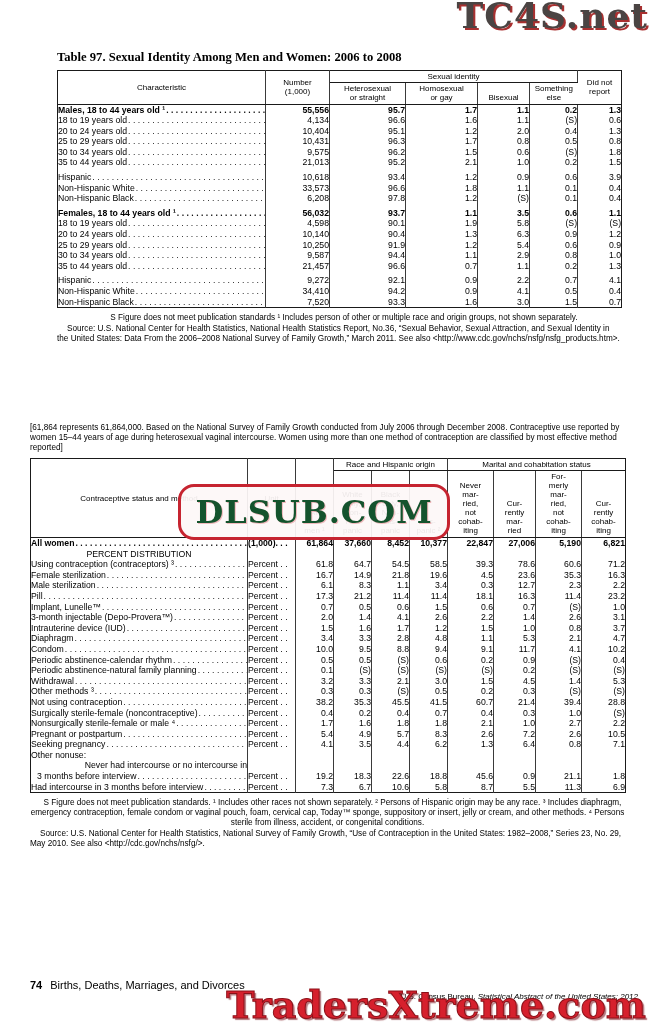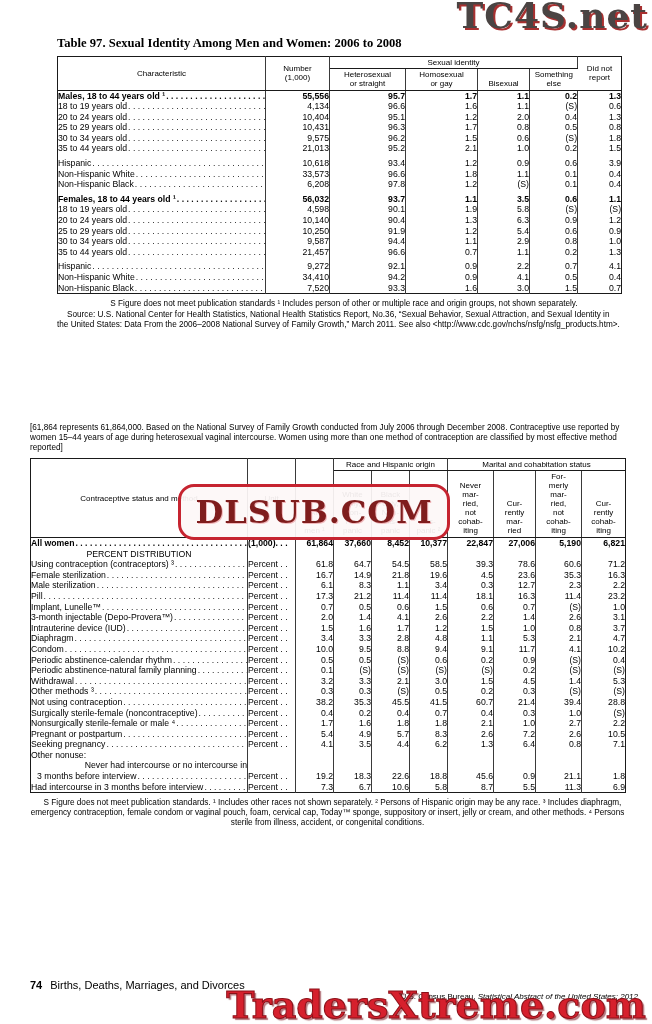--- a/index.html
+++ b/index.html
@@ -5,28 +5,28 @@
   * { margin:0; padding:0; box-sizing:border-box; }
   html,body { width:652px; height:1024px; }
   body { background:#fff; font-family:"Liberation Sans", sans-serif; color:#000; position:relative; overflow:hidden; }
 
   
   .wm-top { position:absolute; top:-6px; right:4px; font-family:"DejaVu Serif", serif; font-weight:bold;
             font-size:36px; color:#4a4443; text-shadow:2px 2px 0 #a93030; letter-spacing:1px; z-index:9; }
   .wm-mid { position:absolute; left:178px; top:484px; width:272px; height:56px; z-index:9;
             border:3px solid #c62430; border-radius:16px; background:rgba(253,248,248,0.93);
             display:flex; align-items:center; justify-content:center;
-            font-family:"DejaVu Serif", serif; font-weight:bold; font-size:32px; color:#7f1d1d;
+            font-family:"DejaVu Serif", serif; font-weight:bold; font-size:32px; color:#14532d;
             letter-spacing:1px; text-shadow:1px 1px 0 #f2b9bd; }
   .wm-bot { position:absolute; right:6px; top:982px; z-index:9;
             font-family:"DejaVu Serif", serif; font-weight:bold; font-size:38px; color:#d6202d;
             -webkit-text-stroke:1px #8b1018; text-shadow:2px 2px 1px rgba(120,10,20,0.55); }
 
   
-  .sec97 { position:absolute; top:36px; left:57px; width:564px; }
+  .sec97 { position:absolute; top:50px; left:57px; width:564px; }
   .sec98 { position:absolute; top:420px; left:30px; width:595px; }
   .ttl { font-family:"Liberation Serif", serif; font-weight:bold; font-size:12.6px; line-height:14.5px; }
   .note { font-size:8.2px; line-height:10px; margin-top:3px; }
   .fn   { font-size:8.2px; line-height:10px; margin-top:5px; text-indent:10px;text-align:center; }
   .src  { font-size:8.2px; line-height:10px; margin-top:1px; text-indent:10px; }
 
   
   table.dt { border-collapse:collapse; table-layout:fixed; margin-top:5px; border:1px solid #1a1a1a; }
   .dt th { border-right:1px solid #3a3a3a; border-bottom:1px solid #1a1a1a; font-weight:normal;
            font-size:8px; line-height:9px; text-align:center; vertical-align:middle; padding:1px 2px; }
@@ -825,20 +825,21 @@
           <td class="num">5.8</td>
           <td class="num">8.7</td>
           <td class="num">5.5</td>
           <td class="num">11.3</td>
           <td class="num">6.9</td>
         </tr>
       </tbody>
   </table>
 
   <div class="fn">S Figure does not meet publication standards. ¹ Includes other races not shown separately. ² Persons of Hispanic origin may be any race. ³ Includes diaphragm, emergency contraception, female condom or vaginal pouch, foam, cervical cap, Today™ sponge, suppository or insert, jelly or cream, and other methods. ⁴ Persons sterile from illness, accident, or congenital conditions.</div>
+  <div class="src">Source: U.S. National Center for Health Statistics, National Survey of Family Growth, “Use of Contraception in the United States: 1982–2008,” Series 23, No. 29, May 2010. See also &lt;http://cdc.gov/nchs/nsfg/&gt;.</div>
 </div>
 
 <div class="footer">
   <span class="pn">74</span><span>Births, Deaths, Marriages, and Divorces</span>
 </div>
 <div class="credit">
   <span>U.S. Census Bureau, </span><span class="it">Statistical Abstract of the United States: 2012</span>
 </div>
 
 </body></html>

